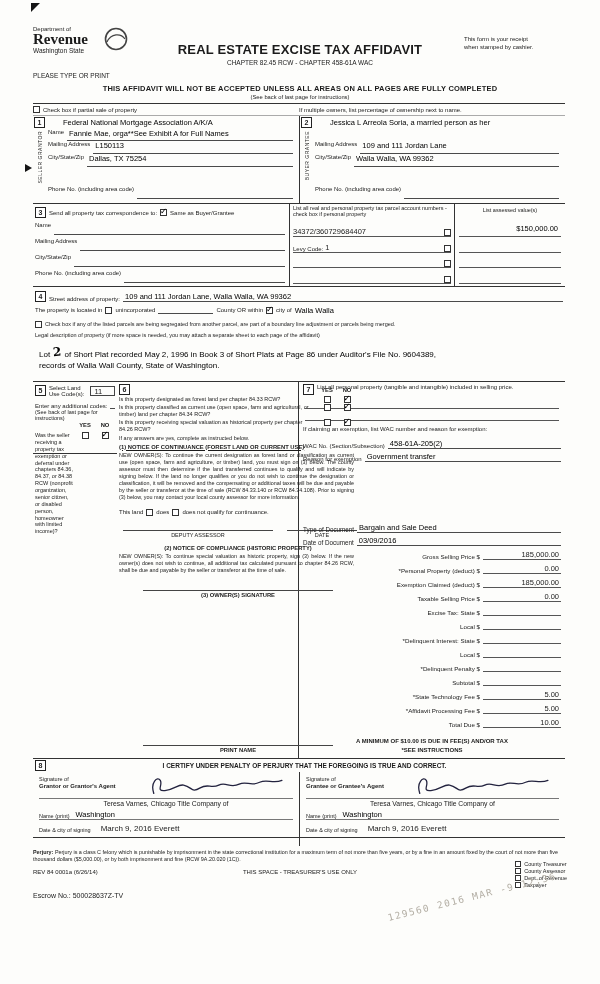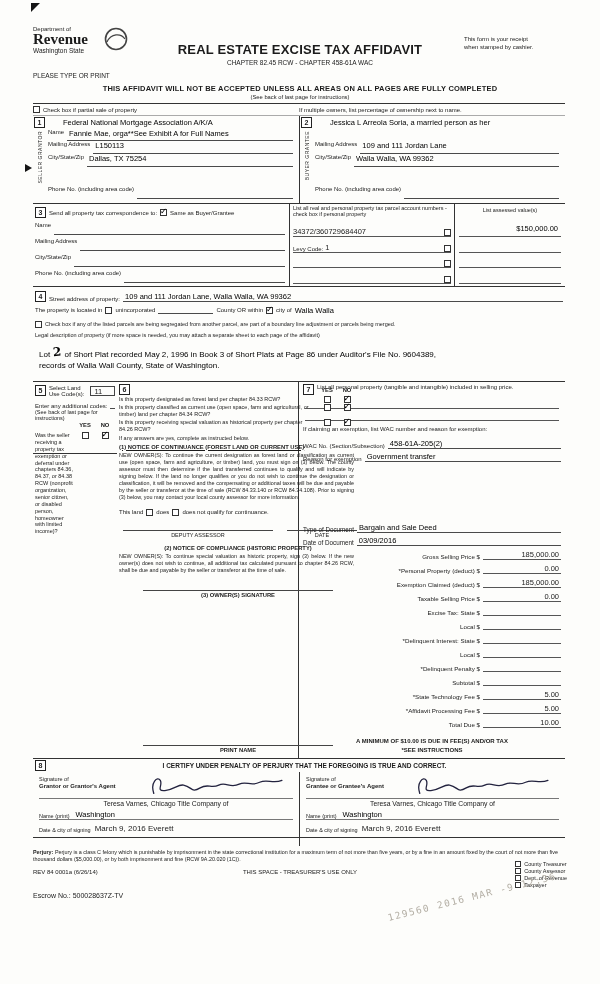--- a/index.html
+++ b/index.html
@@ -112,21 +112,21 @@
 .cert{flex:1;text-align:center;font-size:6.5px}
 .halves{display:flex;height:74px}
 .half8{width:50%;padding:1px 6px;display:flex;flex-direction:column}
 .half8+.half8{border-left:1px solid #333}
 .sigarea{position:relative;height:26px;border-bottom:1px solid #777}
 .siglbl{font-size:5.5px;line-height:1.3;padding-top:3px}
 .agent{font-size:6px;font-weight:bold}
 .sig{position:absolute;right:2px;top:0;width:150px;height:26px}
 .pname{text-align:center;font-size:6.8px;height:10px;margin-top:1px}
 .nprow{display:flex;align-items:flex-end;height:10px;border-bottom:1px solid #777;gap:6px}
-.dcrow{display:flex;align-items:flex-end;height:13px;gap:4px}
+.dcrow{display:flex;align-items:flex-end;height:13px;gap:10px}
 .dcv{font-size:8px}
 
 .perjury{position:absolute;top:849px;left:33px;width:532px;font-size:5.4px;line-height:1.3}
 .rev{position:absolute;top:869px;left:33px;font-size:6px}
 .treas{position:absolute;top:869px;left:180px;width:240px;text-align:center;font-size:6px}
 .dist{position:absolute;top:861px;right:33px}
 .drow{display:flex;align-items:center;gap:3px;margin-bottom:1px}
 .drow .cb{width:6px;height:6px}
 .dlbl{font-size:5.5px}
 .escrow{position:absolute;top:892px;left:33px;font-size:7px}

